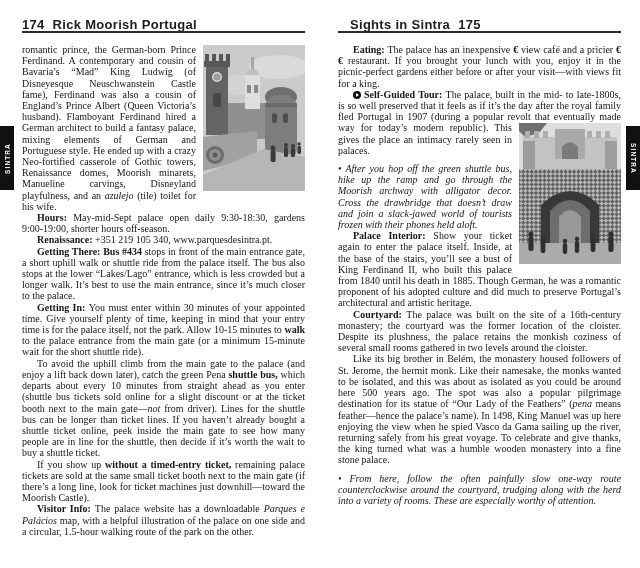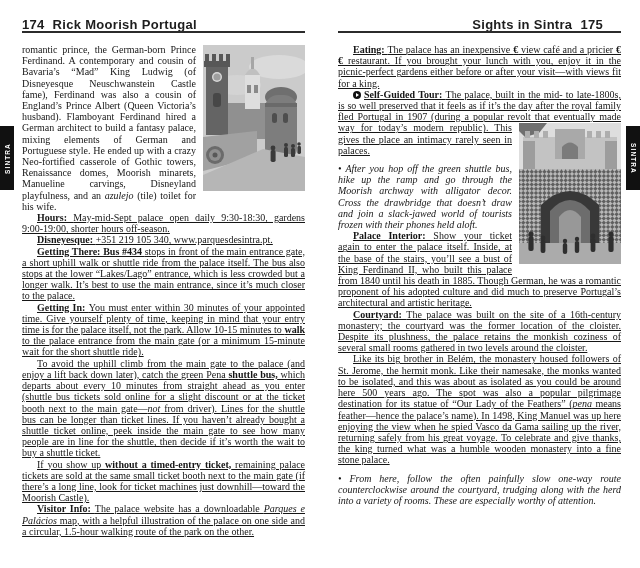--- a/index.html
+++ b/index.html
@@ -6,32 +6,32 @@
   .spread {
     position:relative; width:640px; height:568px; background:#ffffff;
     font-family:"Liberation Serif", serif; color:#161616; overflow:hidden;
   }
   .pg-header {
     position:absolute; top:17px; font-family:"Liberation Sans", sans-serif;
     font-weight:bold; font-size:13px; letter-spacing:0.3px; color:#1d1d1d;
     display:flex; gap:8px; align-items:baseline; white-space:nowrap;
   }
   .pg-header.hl { left:22px; }
-  .pg-header.hr { left:320px; width:283px; justify-content:flex-end; }
+  .pg-header.hr { left:350px; width:283px; }
   .rule { position:absolute; top:31px; height:1.5px; background:#2b2b2b; }
   .rule.rl { left:22px; width:283px; }
   .rule.rr { left:338px; width:283px; }
   .body {
     position:absolute; top:44px; width:283px;
     font-size:10px; line-height:11.2px; text-align:justify;
   }
   .body.bl { left:22px; }
   .body.br { left:338px; }
   .body p { margin:0; padding:0; }
-  .body p.indent { text-indent:15px;text-decoration:underline; }
+  .body p.indent { text-indent:15px; }
   .body p.bullet { font-style:italic;margin-top:7px; }
   .b { font-weight:bold; }
   .i { font-style:italic; }
   figure { margin:0; padding:0; }
   .photo { background:#cfcfcf; overflow:hidden; }
   .photo svg { display:block; }
   .photo-l { float:right; width:102px; height:146px; margin:1px 0 2px 7px; }
   .float-spacer { float:right; width:0; height:79px; }
   .photo-r { float:right; clear:right; width:102px; height:141px; margin:0 0 2px 7px; }
   .tab {
@@ -111,21 +111,21 @@
             <rect x="81" y="102" width="4" height="10" rx="1.5"></rect>
           <circle cx="90" cy="101" r="2"></circle>
             <rect x="88" y="103" width="4" height="9" rx="1.5"></rect>
           <circle cx="96" cy="99" r="1.8"></circle>
             <rect x="94.4" y="101" width="3.6" height="8" rx="1.4"></rect>
         </g>
       </svg>
     </figure>
   <p><span>romantic prince, the German-born Prince Ferdinand. A contemporary and cousin of Bavaria’s “Mad” King Ludwig (of Disneyesque Neuschwanstein Castle fame), Ferdinand was also a cousin of England’s Prince Albert (Queen Victoria’s husband). Flamboyant Ferdinand hired a German architect to build a fantasy palace, mixing elements of German and Portuguese style. He ended up with a crazy Neo-fortified casserole of Gothic towers, Renaissance domes, Moorish minarets, Manueline carvings, Disneyland playfulness, and an </span><span class="i">azulejo</span><span> (tile) toilet for his wife.</span></p>
       <p class="indent"><span class="b">Hours: </span><span>May-mid-Sept palace open daily 9:30-18:30, gardens 9:00-19:00, shorter hours off-season.</span></p>
-      <p class="indent"><span class="b">Disneyesque: </span><span>+351 219 105 340, www.parquesdesintra.pt.</span></p>
+      <p class="indent"><span class="b">Renaissance: </span><span>+351 219 105 340, www.parquesdesintra.pt.</span></p>
       <p class="indent"><span class="b">Getting There: Bus #434 </span><span>stops in front of the main entrance gate, a short uphill walk or shuttle ride from the palace itself. The bus also stops at the lower “Lakes/Lago” entrance, which is less crowded but a longer walk. It’s best to use the main entrance, since it’s much closer to the palace.</span></p>
       <p class="indent"><span class="b">Getting In: </span><span>You must enter within 30 minutes of your appointed time. Give yourself plenty of time, keeping in mind that your entry time is for the palace itself, not the park. Allow 10-15 minutes to </span><span class="b">walk</span><span> to the palace entrance from the main gate (or a minimum 15-minute wait for the short shuttle ride).</span></p>
       <p class="indent"><span>To avoid the uphill climb from the main gate to the palace (and enjoy a lift back down later), catch the green Pena </span><span class="b">shuttle bus,</span><span> which departs about every 10 minutes from straight ahead as you enter (shuttle bus tickets sold online for a slight discount or at the ticket booth next to the main gate—</span><span class="i">not</span><span> from driver). Lines for the shuttle bus can be longer than ticket lines. If you haven’t already bought a shuttle ticket online, peek inside the main gate to see how many people are in line for the shuttle, then decide if it’s worth the wait to buy a shuttle ticket.</span></p>
       <p class="indent"><span>If you show up </span><span class="b">without a timed-entry ticket,</span><span> remaining palace tickets are sold at the same small ticket booth next to the main gate (if there’s a long line, look for ticket machines just downhill—toward the Moorish Castle).</span></p>
       <p class="indent"><span class="b">Visitor Info: </span><span>The palace website has a downloadable </span><span class="i">Parques e Palácios</span><span> map, with a helpful illustration of the palace on one side and a circular, 1.5-hour walking route of the park on the other.</span></p>
     </div>
 
   <div class="body br">
     <div class="float-spacer"></div>
     <figure class="photo photo-r">

